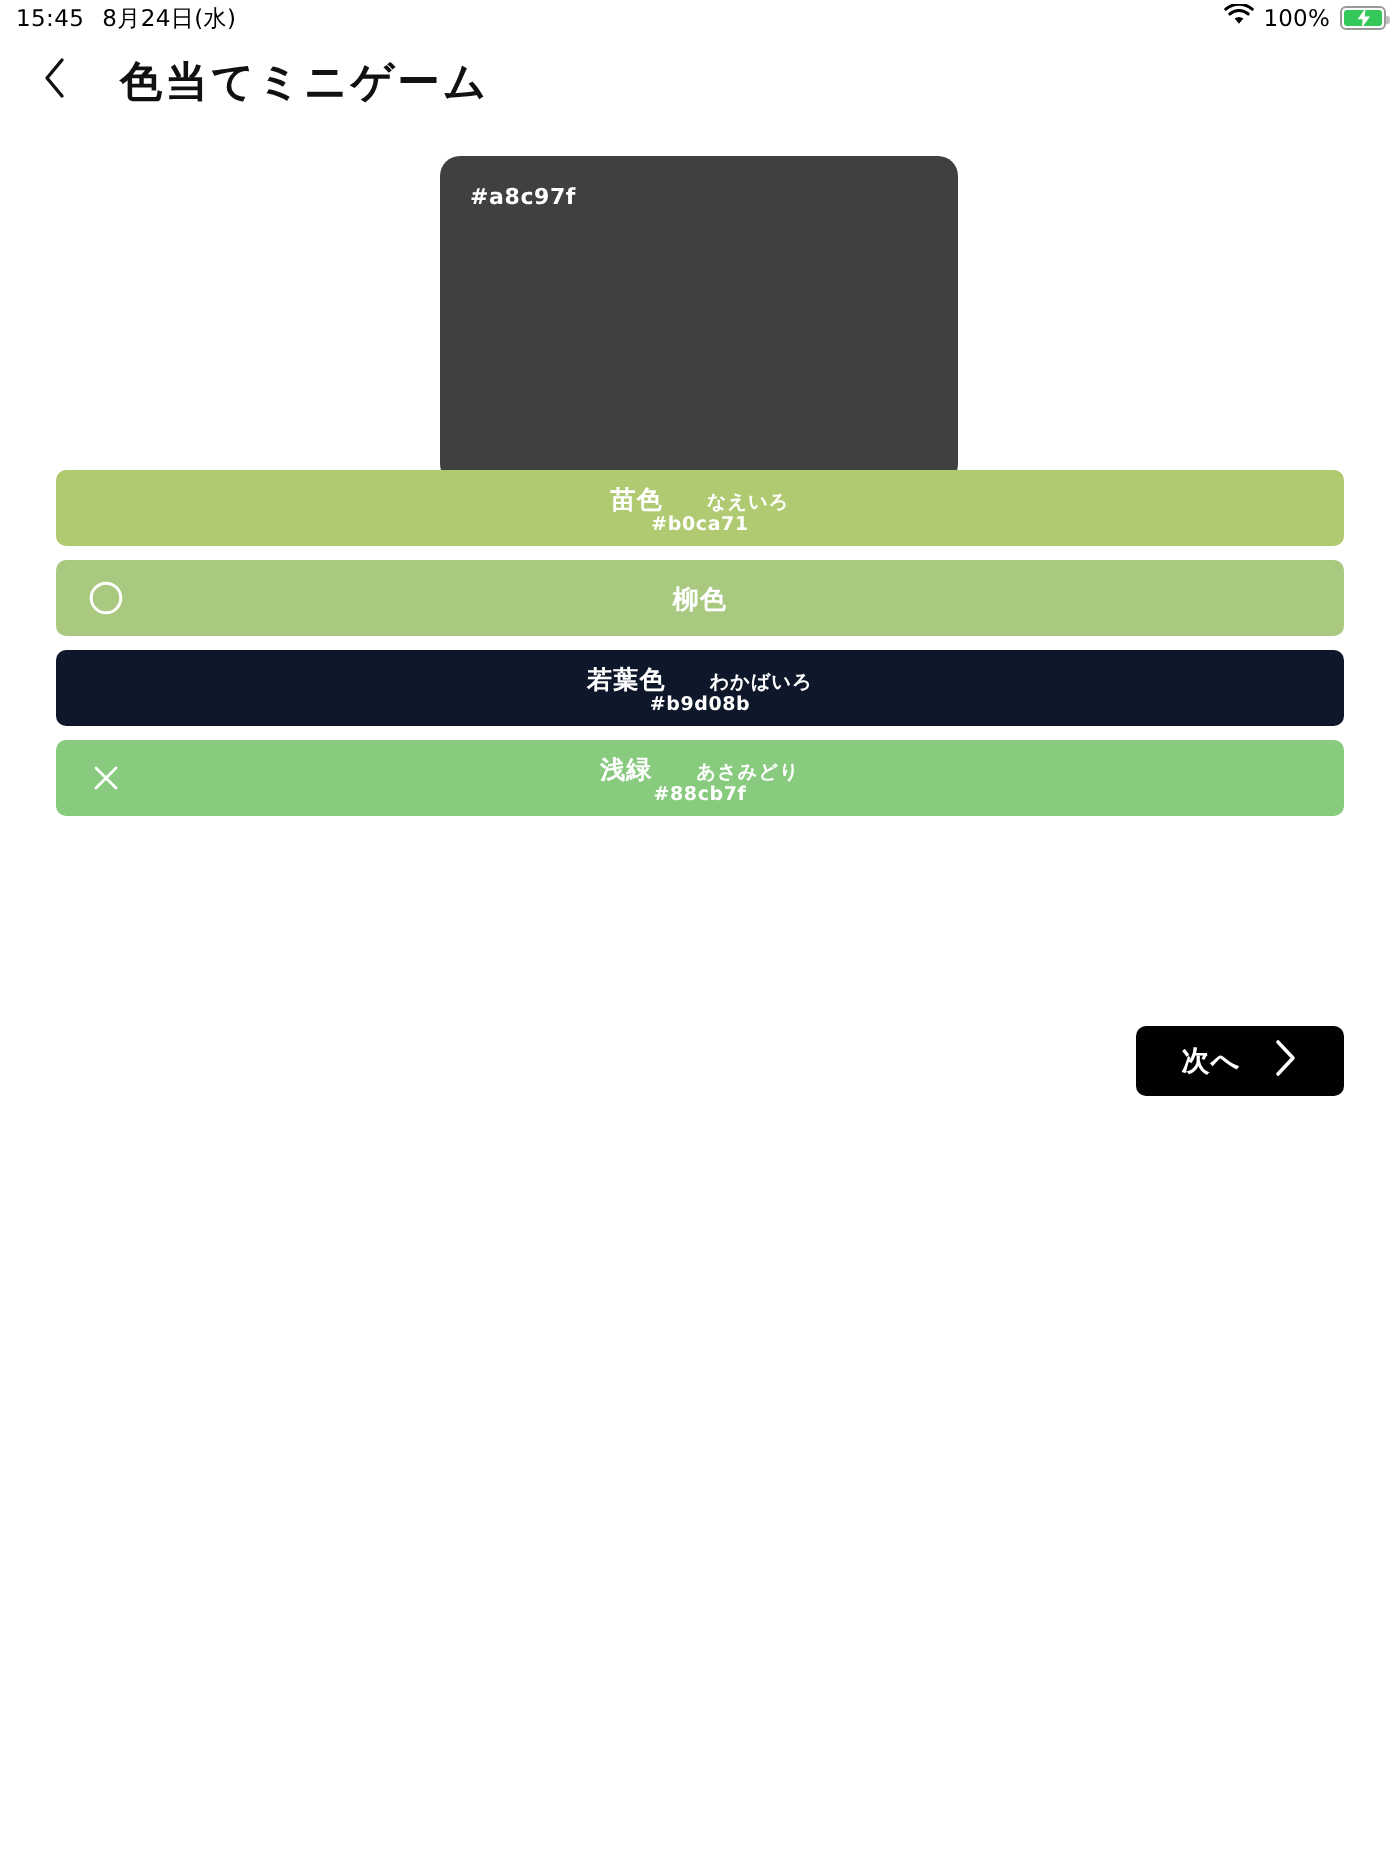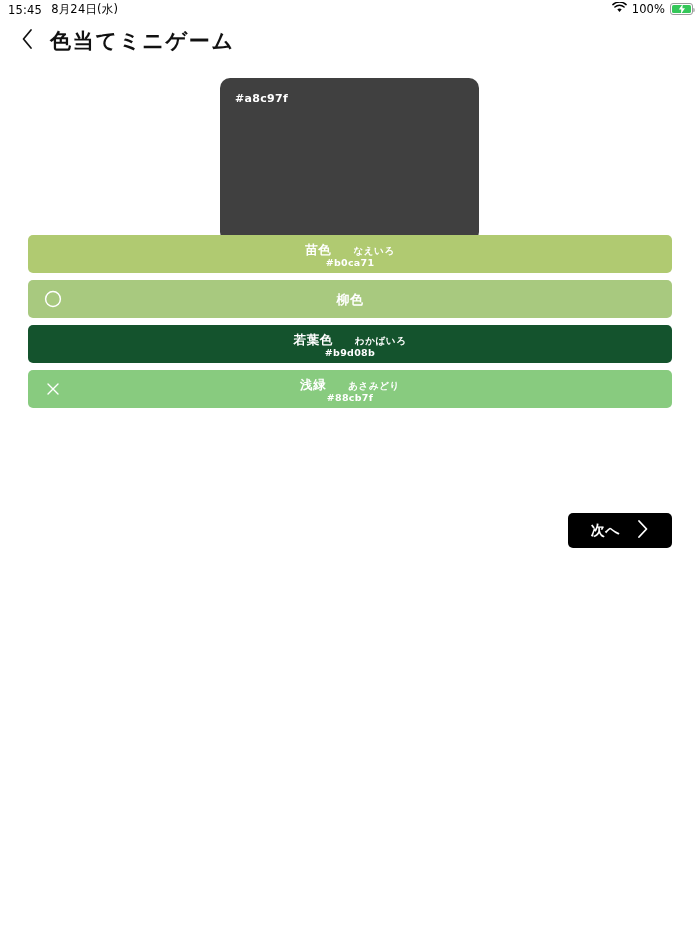--- a/index.html
+++ b/index.html
@@ -18,21 +18,21 @@
     width: 700px; height: 18px;
     display: flex;
     align-items: center;
     font-size: 11.5px;
     color: #000;
   }
   .sb-left {
     position: absolute;
     left: 8px;
     display: flex;
-    align-items: flex-end;
+    align-items: center;
     gap: 9px;
     white-space: nowrap;
   }
   .sb-time { font-size: 11.5px; letter-spacing: 0.2px; }
   .sb-date { font-size: 11.5px; letter-spacing: 0.2px; }
   .sb-right {
     position: absolute;
     right: 7px;
     display: flex;
     align-items: center;
@@ -76,21 +76,21 @@
     width: 34px; height: 34px;
     margin-left: 10px;
     display: flex; align-items: center; justify-content: center;
     cursor: pointer;
   }
   .page-title {
     font-size: 21px;
     font-weight: bold;
     color: #111111;
     letter-spacing: 1.8px;
-    margin-left: 6px;
+    margin-left: 16px;
     line-height: 1;
   }
 
   
   .target-swatch {
     position: absolute;
     left: 220px; top: 78px;
     width: 259px; height: 164px;
     border-radius: 10px;
     background: #404040;
@@ -230,21 +230,21 @@
     <div class="option-row single" style="background: rgb(168, 201, 127);">
       <span class="opt-marker">
         <svg width="18" height="18" viewBox="0 0 18 18">
           <circle cx="9" cy="9" r="7.4" stroke="#ffffff" stroke-width="1.5" fill="none"></circle>
         </svg>
       </span>
       <div class="opt-text">
         <span class="opt-name-line"><span class="opt-kanji">柳色</span></span>
       </div>
     </div>
-    <div class="option-row" style="background: #14532d;">
+    <div class="option-row" style="background: #0f172a;">
       <div class="opt-text">
         <span class="opt-name-line"><span class="opt-kanji">若葉色</span><span class="opt-kana">わかばいろ</span></span>
         <span class="opt-hex">#b9d08b</span>
       </div>
     </div>
     <div class="option-row" style="background: rgb(136, 203, 127);">
       <span class="opt-marker">
         <svg width="16" height="16" viewBox="0 0 16 16">
           <path d="M3 3 L13 13 M13 3 L3 13" stroke="#ffffff" stroke-width="1.4" stroke-linecap="round"></path>
         </svg>

